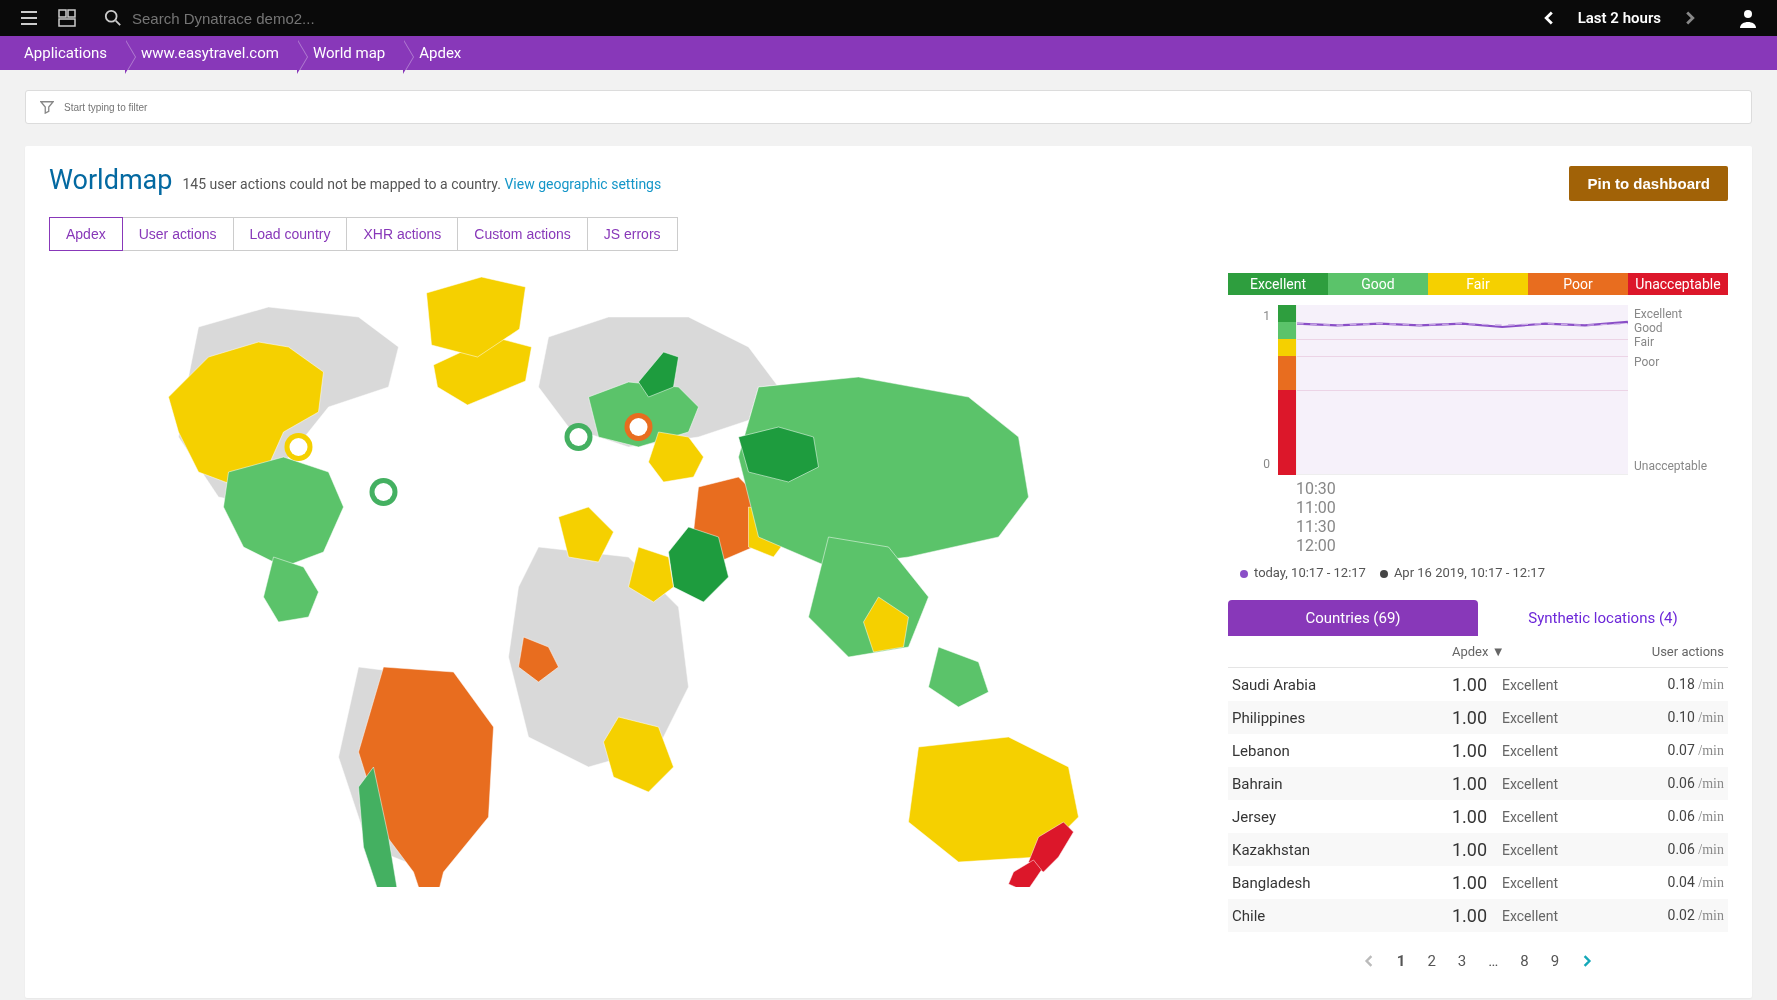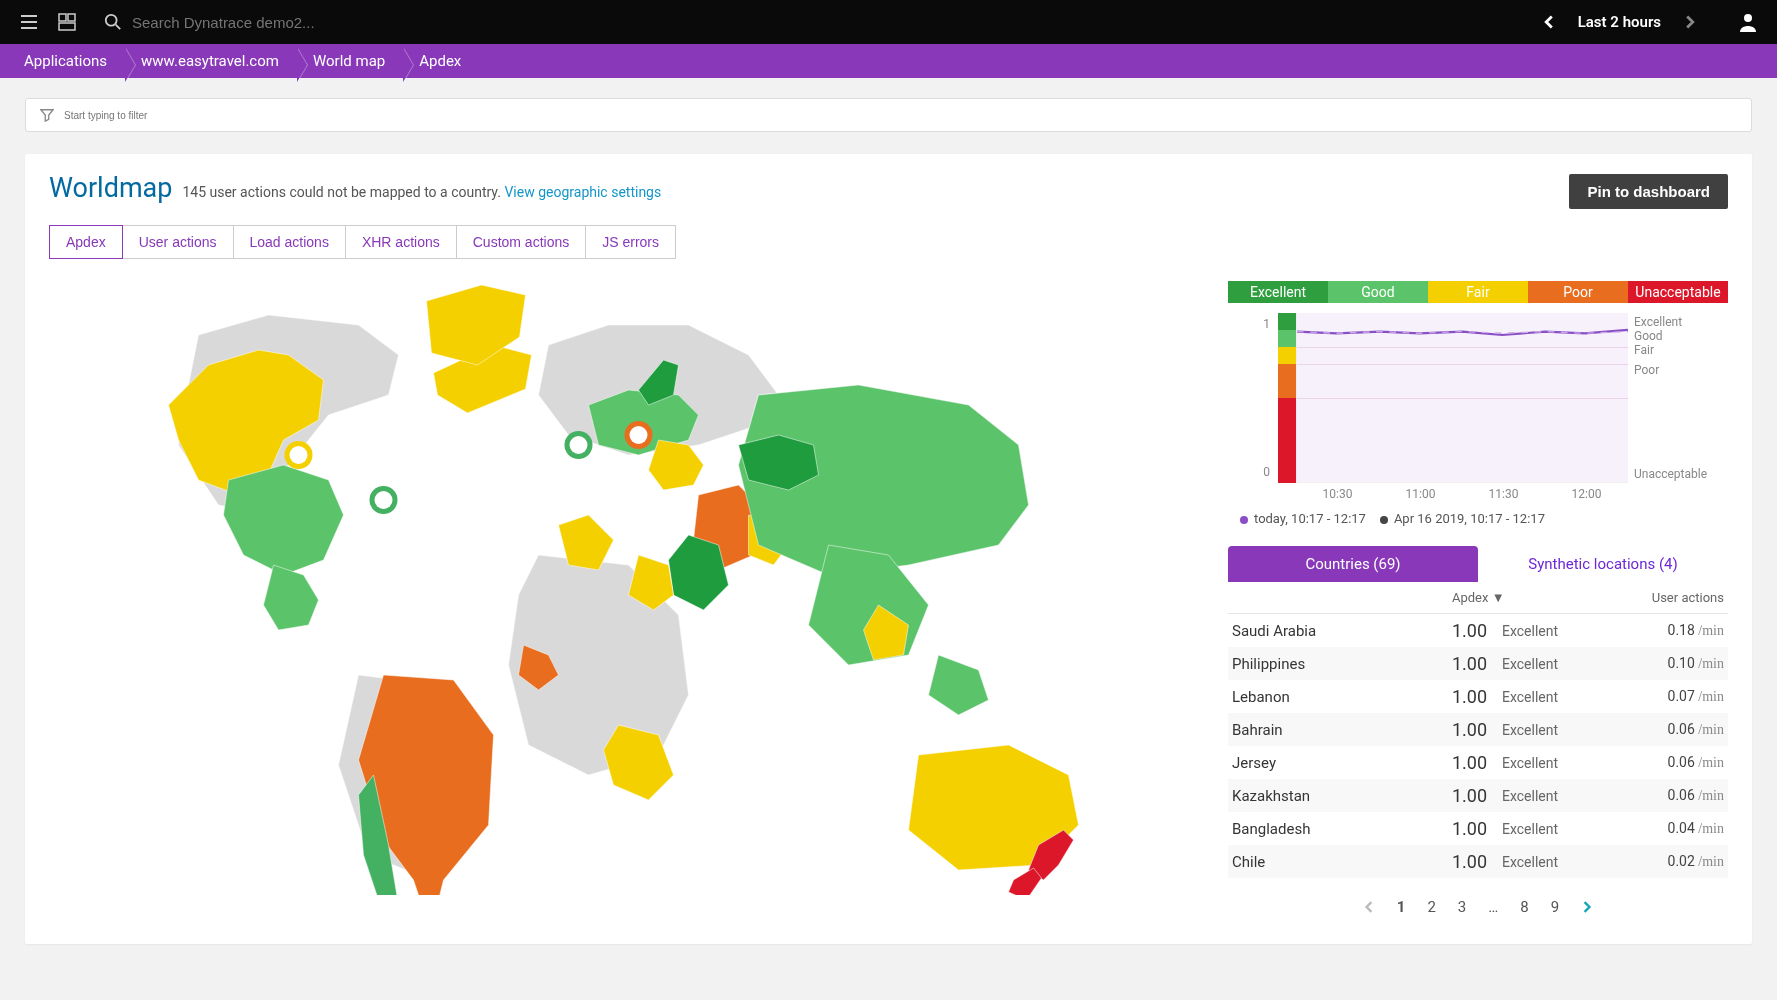--- a/index.html
+++ b/index.html
@@ -1,53 +1,53 @@
 <!DOCTYPE html>
 <html><head>
 <meta charset="utf-8">
 <style>
 * { box-sizing: border-box; margin: 0; padding: 0; }
 body { font-family: -apple-system, BlinkMacSystemFont, "Segoe UI", Roboto, sans-serif; background: #f2f2f2; color: #353535; width: 1777px; height: 1000px; overflow: hidden; }
-.topbar { background: #0a0a0a; height: 44px; display: flex; align-items: center; padding: 0 10px; color: #fff; }
+.topbar { background: #0a0a0a; height: 36px; display: flex; align-items: center; padding: 0 10px; color: #fff; }
 .topbar .iconbtn { width: 38px; height: 38px; display: flex; align-items: center; justify-content: center; cursor: pointer; color: #ccc; }
 .topbar .search { flex: 0 0 auto; display: flex; align-items: center; margin-left: 8px; }
 .topbar .search input { background: transparent; border: none; color: #888; font-size: 15px; width: 250px; outline: none; }
 .topbar .spacer { flex: 1; }
 .topbar .timelabel { font-size: 15px; color: #fff; margin: 0 10px; font-weight: 600; }
 .breadcrumb-bar { background: #8838b9; height: 34px; display: flex; align-items: center; padding-left: 10px; }
 .breadcrumb-bar .crumb { color: #fff; font-size: 15px; padding: 0 20px 0 14px; position: relative; height: 26px; display: flex; align-items: center; cursor: pointer; }
 .breadcrumb-bar .crumb::after { content: ""; position: absolute; right: -8px; top: 0; width: 0; height: 0; border-top: 17px solid transparent; border-bottom: 17px solid transparent; border-left: 10px solid #8838b9; z-index: 2; }
 .breadcrumb-bar .crumb::before { content: ""; position: absolute; right: -9px; top: 0; width: 0; height: 0; border-top: 17px solid transparent; border-bottom: 17px solid transparent; border-left: 10px solid rgba(255,255,255,0.35); z-index: 1; }
 .breadcrumb-bar .crumb:last-child::after, .breadcrumb-bar .crumb:last-child::before { display: none; }
 .page-body { padding: 20px 25px; }
 .filter-input { background: #fff; border: 1px solid #dcdcdc; border-radius: 3px; padding: 9px 14px; display: flex; align-items: center; color: #8a8a8a; }
 .filter-input input { border: none; outline: none; font-size: 10px; color: #555; flex: 1; margin-left: 10px; }
 .card { background: #fff; border-radius: 2px; margin-top: 22px; padding: 18px 24px 28px 24px; box-shadow: 0 1px 2px rgba(0,0,0,0.05); }
 .title-row { display: flex; align-items: baseline; gap: 10px; }
 .title-row h1 { font-size: 27px; font-weight: 400; color: #0369a1; }
 .subtitle { font-size: 14px; color: #555; }
 .subtitle a { color: #1496c8; text-decoration: none; cursor: pointer; }
-.pin-btn { margin-left: auto; background: #404040; color: #fff; border: none; padding: 9px 18px; font-size: 15px; border-radius: 2px; cursor: pointer; font-weight: 600; }
+.pin-btn { margin-left: auto; background: #a16207; color: #fff; border: none; padding: 9px 18px; font-size: 15px; border-radius: 2px; cursor: pointer; font-weight: 600; }
 .tabs-row { margin-top: 16px; display: flex; gap: 0; }
 .tab-btn { border: 1px solid #ccc; background: #fff; color: #8838b9; padding: 8px 16px; font-size: 14px; cursor: pointer; margin-left: -1px; }
 .tab-btn:first-child { margin-left: 0; }
 .tab-btn.active { border-color: #8838b9; color: #8838b9; position: relative; z-index: 1; }
 .content-grid { display: flex; gap: 40px; margin-top: 16px; }
 .map-area { flex: 1 1 auto; position: relative; min-height: 620px; }
 .right-panel { flex: 0 0 500px; display: flex; flex-direction: column; }
 .legend-row { display: flex; width: 100%; margin-top: 6px; }
 .legend-item { flex: 1; text-align: center; color: #fff; font-size: 14px; padding: 3px 0; }
 .chart-area { margin-top: 10px; display: flex; height: 170px; position: relative; }
 .chart-y { width: 50px; display: flex; flex-direction: column; justify-content: space-between; align-items: flex-end; padding: 4px 8px; font-size: 12px; color: #888; }
 .chart-stripe { width: 18px; display: flex; flex-direction: column; }
 .stripe-seg { flex: 1; }
 .chart-plot { flex: 1; position: relative; border-left: 1px solid #eee; border-bottom: 1px solid #eee; background: #f6f1fa; overflow: hidden; }
 .chart-hline { position: absolute; left: 0; right: 0; height: 1px; background: rgba(200,100,150,0.2); }
 .chart-rlabels { width: 100px; font-size: 12px; color: #888; display: flex; flex-direction: column; justify-content: space-between; padding: 2px 6px; }
-.chart-x { display: flex; justify-content: space-around; font-size: 12px; color: #888; margin-left: 68px; margin-right: 100px; margin-top: 4px; }
+.chart-x { display: flex; justify-content: space-around; font-size: 16px; color: #888; margin-left: 68px; margin-right: 100px; margin-top: 4px; flex-direction: column; }
 .chart-legend { font-size: 13px; color: #555; margin-top: 10px; display: flex; gap: 14px; padding-left: 12px; }
 .chart-legend .dot { display: inline-block; width: 8px; height: 8px; border-radius: 50%; margin-right: 6px; vertical-align: middle; }
 .data-tabs { display: flex; margin-top: 20px; }
 .data-tab { flex: 1; text-align: center; padding: 9px 0; font-size: 15px; cursor: pointer; color: #6d28d9; }
 .data-tab.active { background: #8838b9; color: #fff; border-radius: 4px 4px 0 0; }
 .table-header { display: flex; font-size: 13px; color: #666; padding: 8px 4px; border-bottom: 1px solid #e5e5e5; }
 .th-country { flex: 0 0 220px; }
 .th-apdex { flex: 1; }
 .th-ua { flex: 0 0 110px; text-align: right; }
 .table-row { display: flex; align-items: center; padding: 6px 4px; font-size: 15px; }
@@ -132,21 +132,21 @@
       <span class="subtitle">
         <span>145 user actions could not be mapped to a country.</span>
         <a>View geographic settings</a>
       </span>
       <button class="pin-btn">Pin to dashboard</button>
     </div>
 
     <div class="tabs-row">
       <button class="tab-btn active">Apdex</button>
       <button class="tab-btn">User actions</button>
-      <button class="tab-btn">Load actions</button>
+      <button class="tab-btn">Load country</button>
       <button class="tab-btn">XHR actions</button>
       <button class="tab-btn">Custom actions</button>
       <button class="tab-btn">JS errors</button>
     </div>
 
     <div class="content-grid">
 
       <div class="map-area">
         <svg class="map-svg" viewBox="0 0 1000 620" width="100%" height="620">
 

